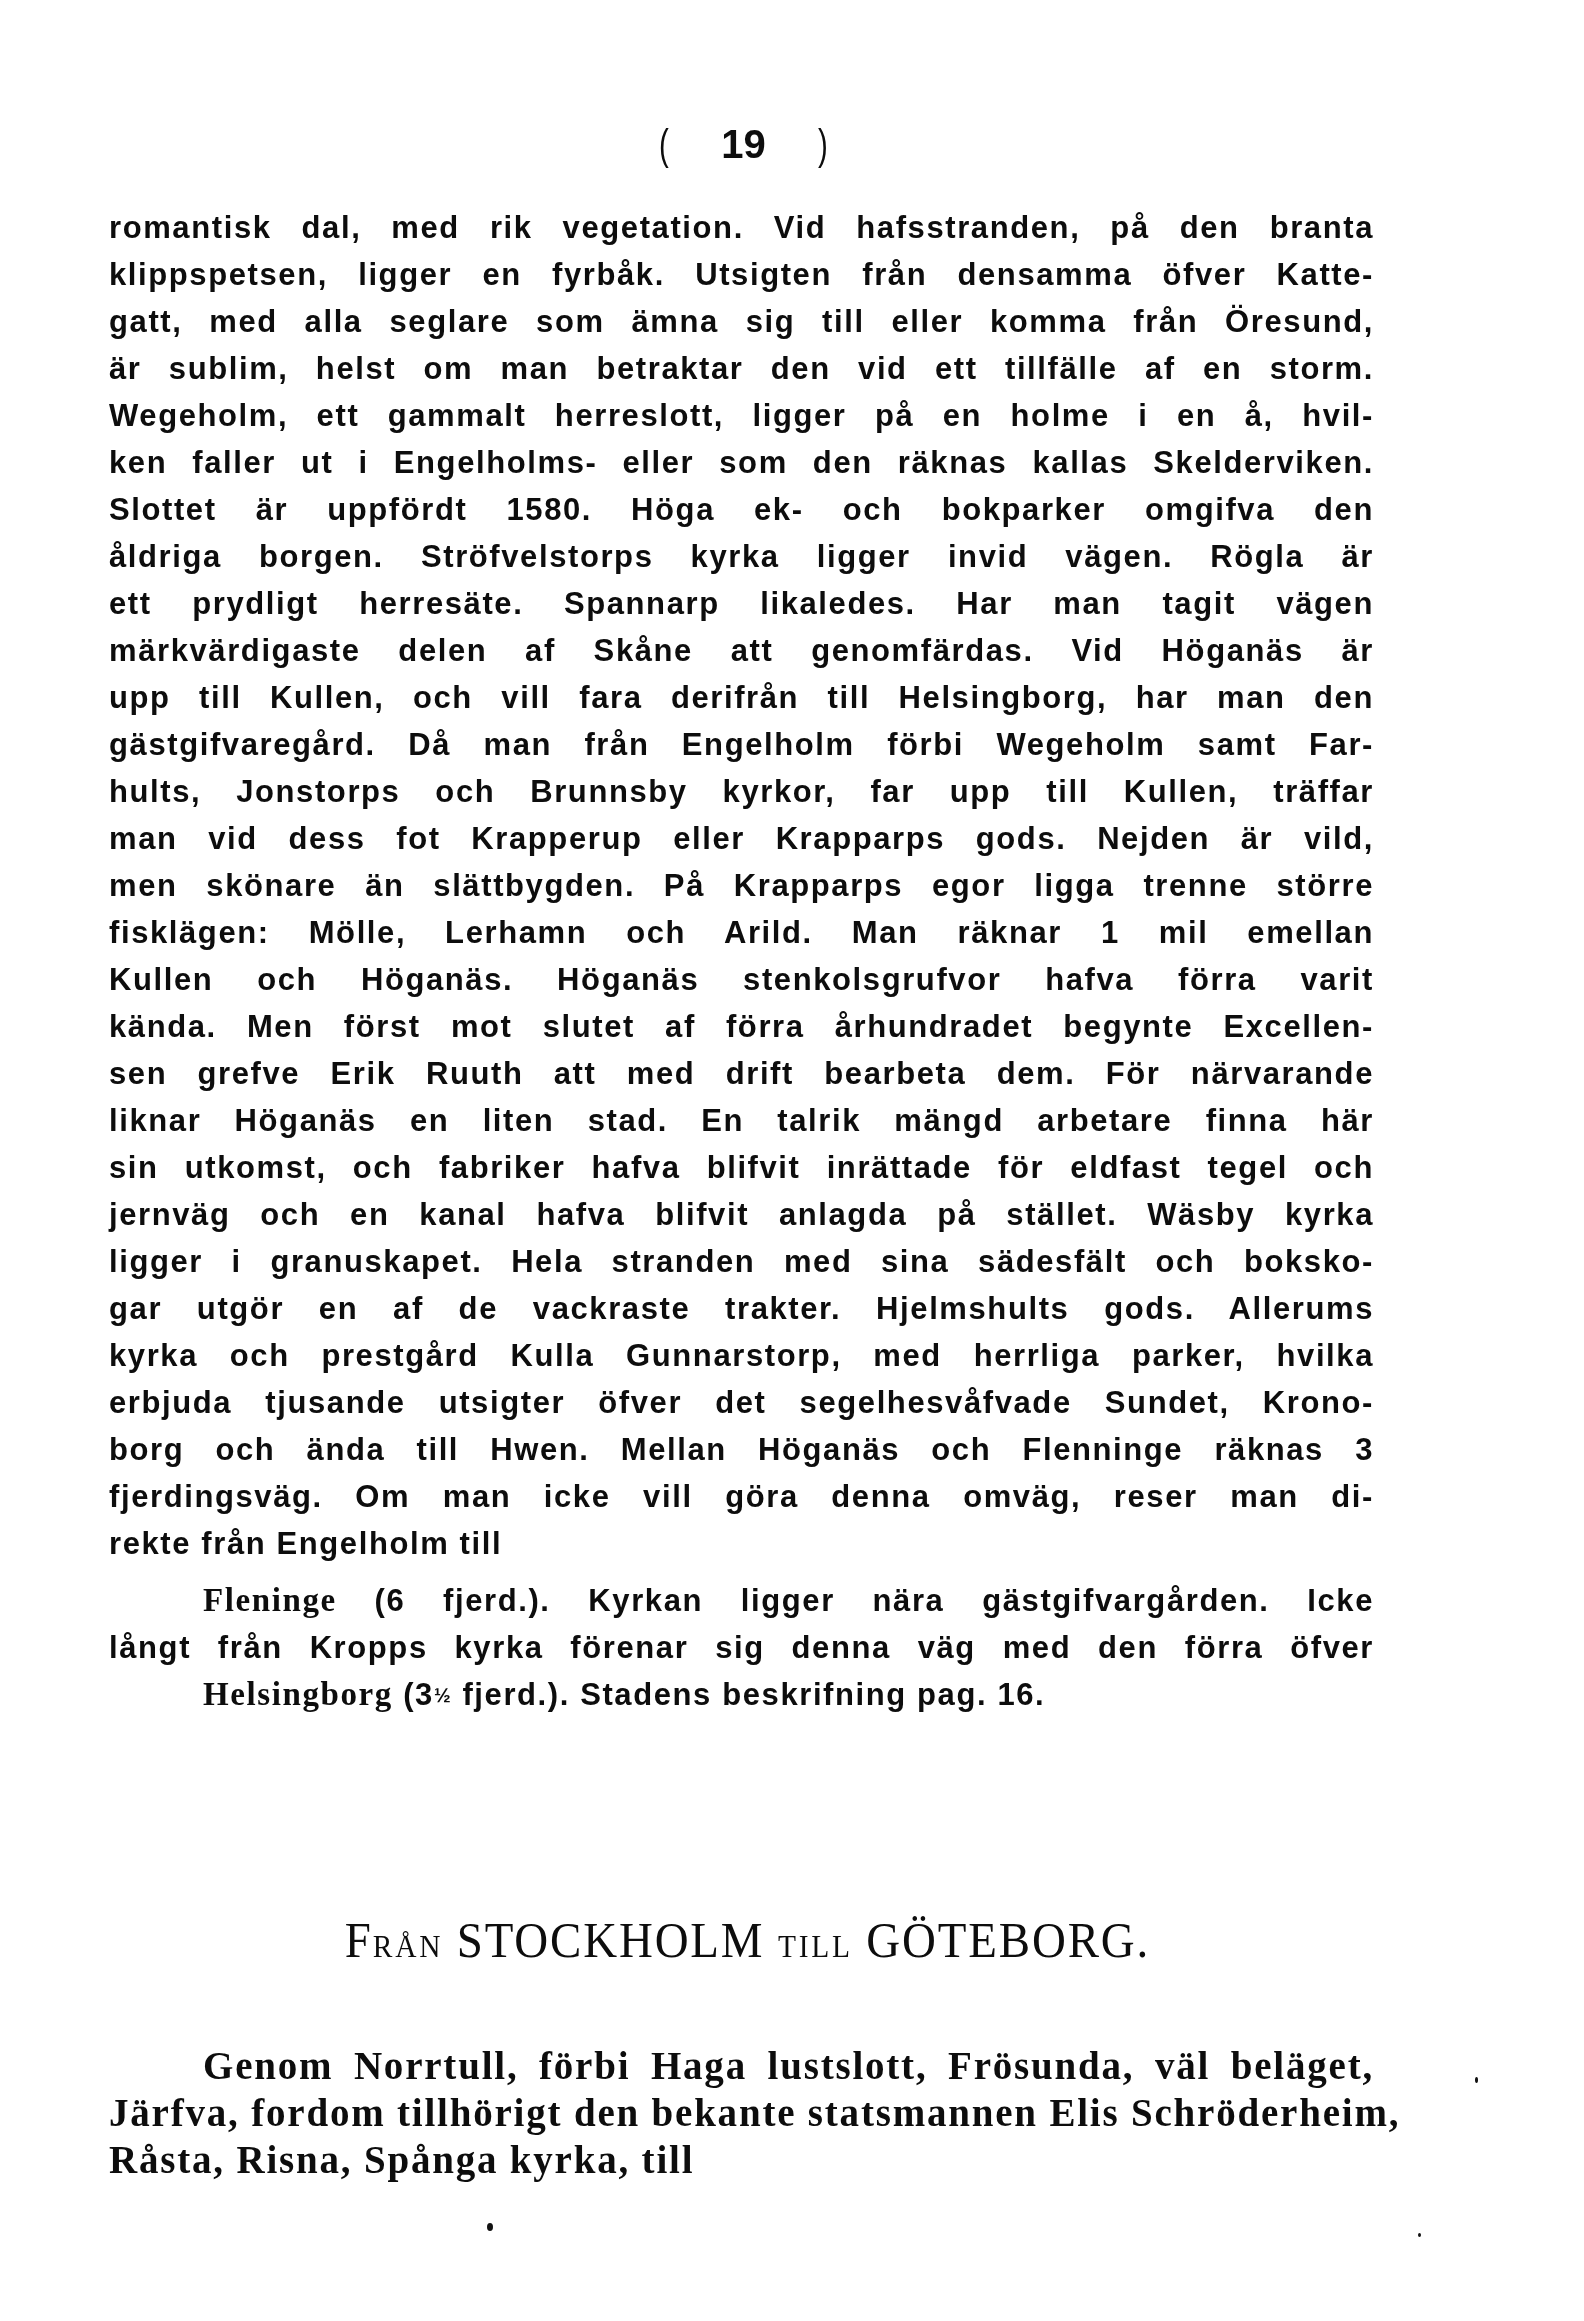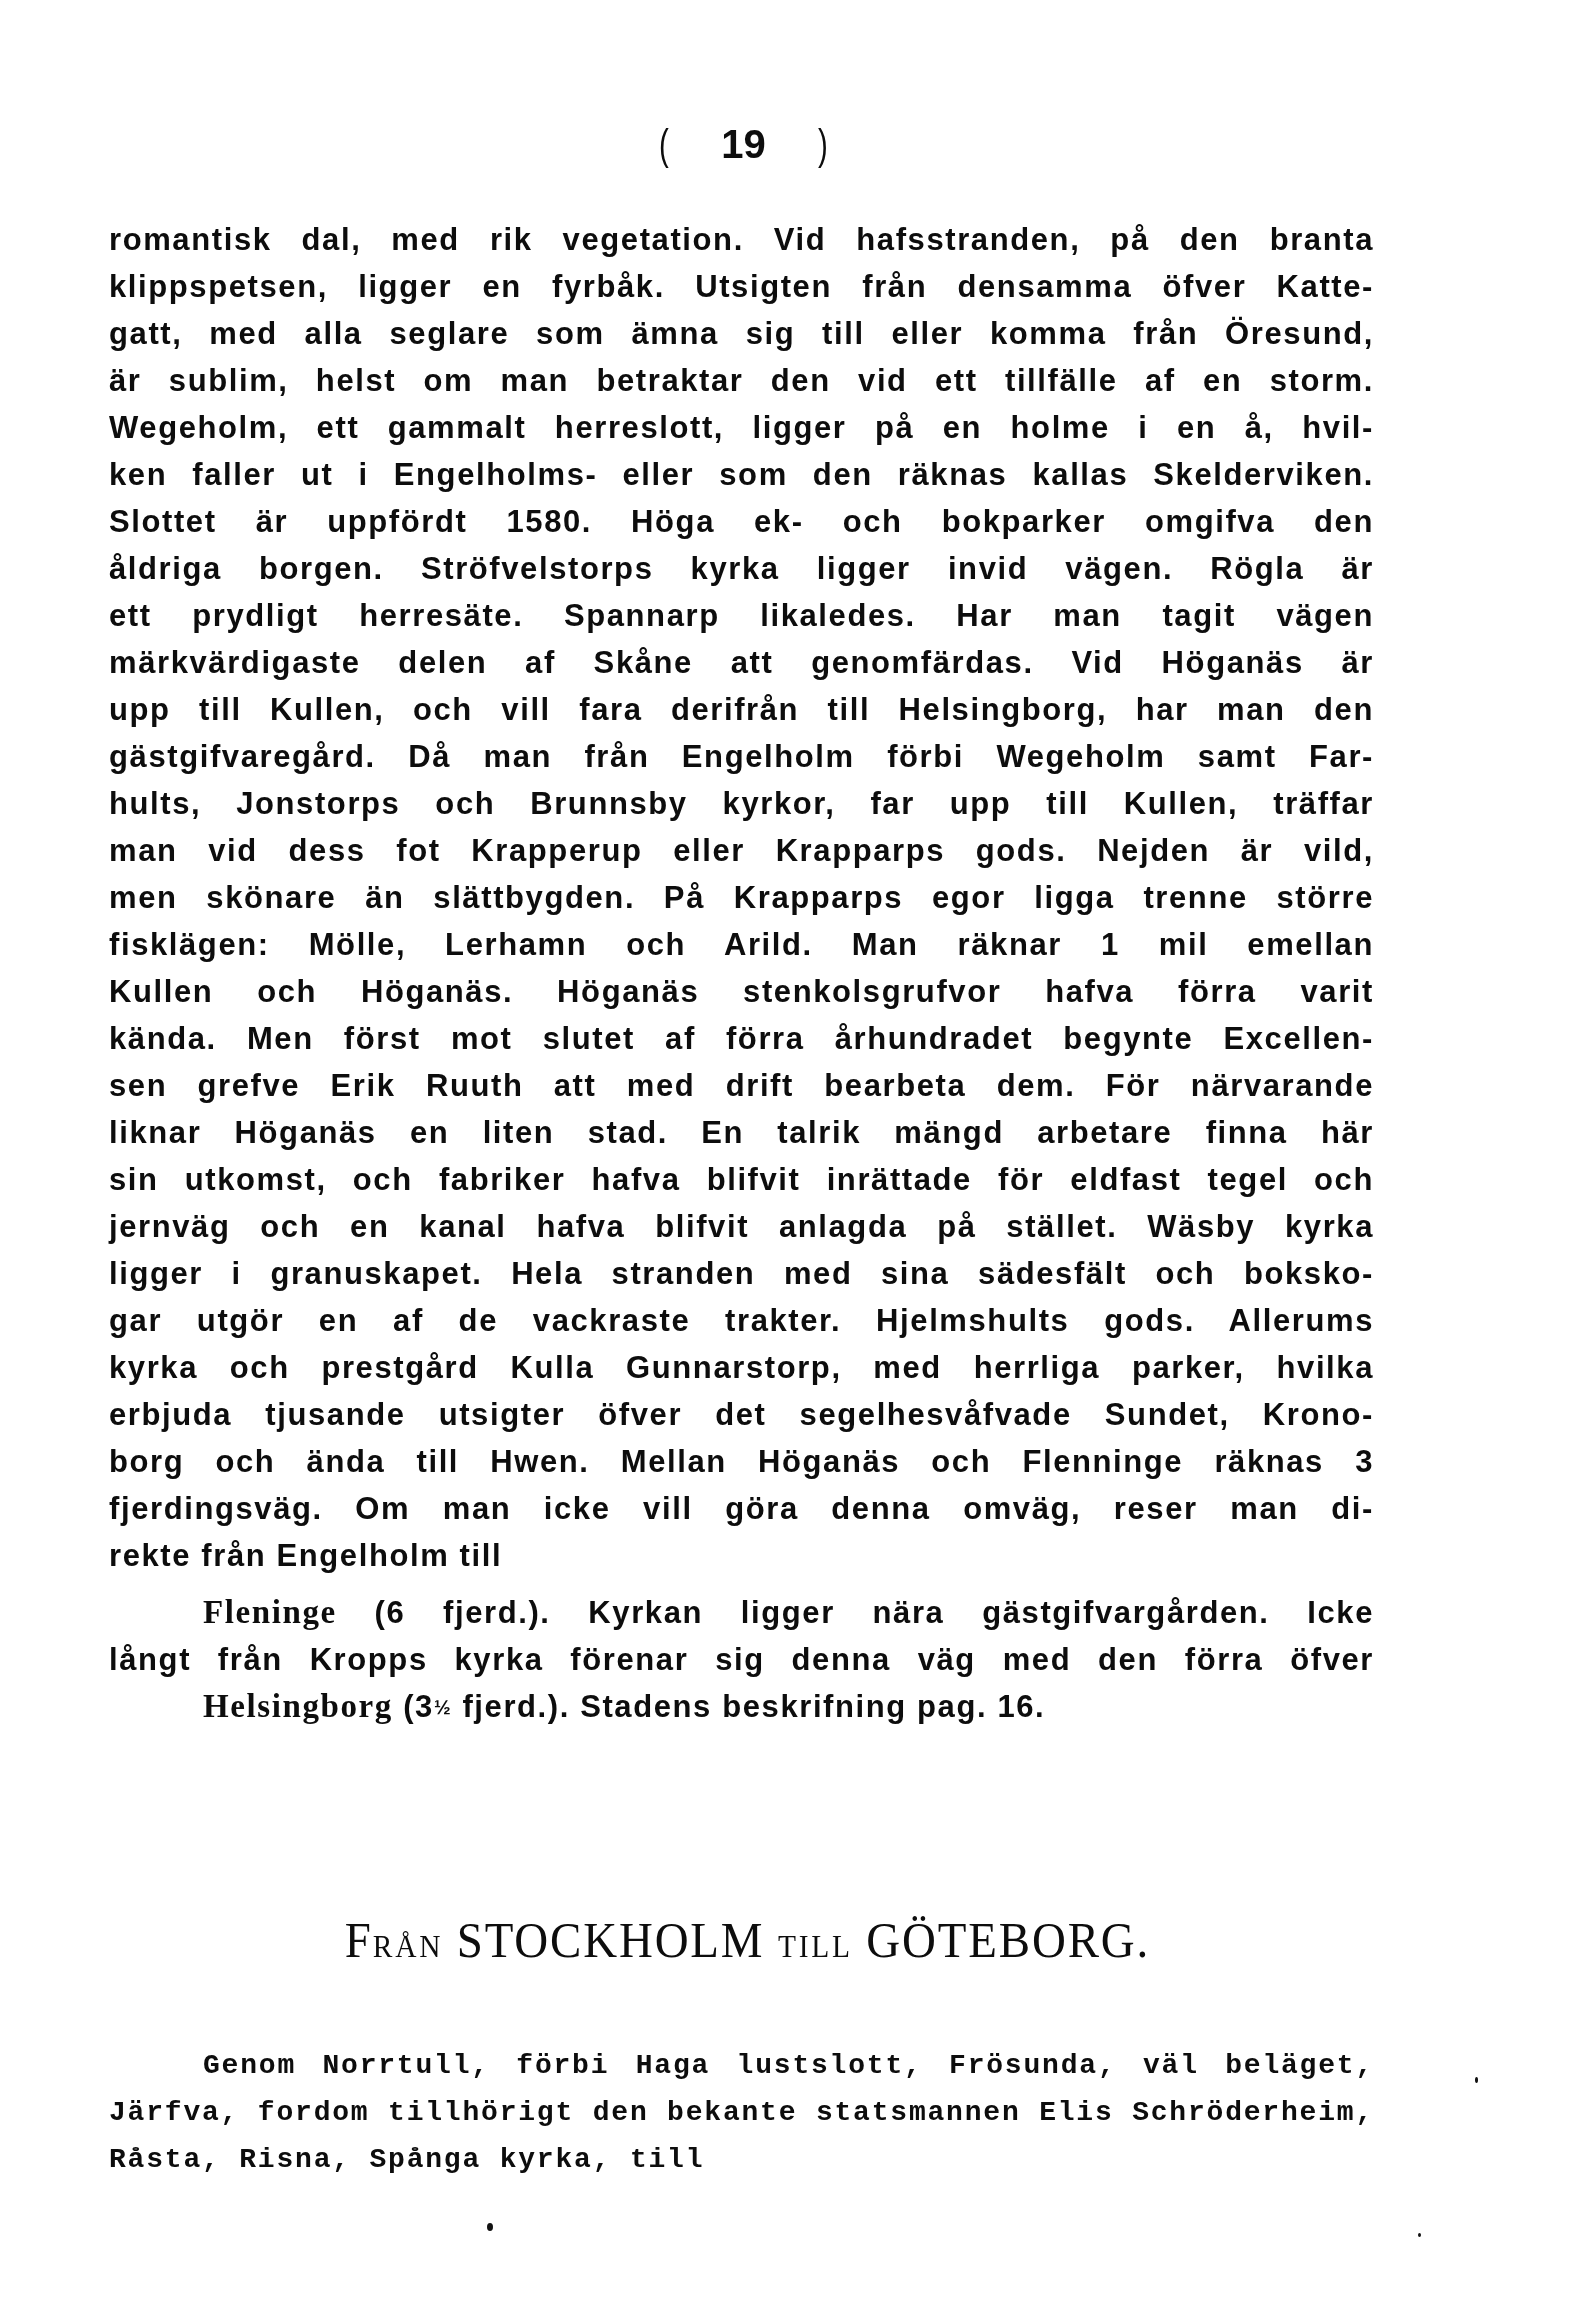--- a/index.html
+++ b/index.html
@@ -29,21 +29,21 @@
     line-height: 55px;
   }
   .page-number .paren {
     font-weight: normal;
     font-size: 42px;
     transform: scaleX(0.7);
   }
   .body-text {
     position: absolute;
     left: 109px;
-    top: 216px;
+    top: 204px;
     width: 1265px;
     font-family: "Liberation Sans", sans-serif;
     font-weight: bold;
     font-size: 31px;
     line-height: 47px;
     letter-spacing: 1.6px;
   }
   .line {
     display: block;
     text-align: justify;
@@ -86,23 +86,23 @@
     letter-spacing: 3px;
   }
   .heading .big {
     font-size: 51px;
   }
   .section2 {
     position: absolute;
     left: 109px;
     top: 2042px;
     width: 1265px;
-    font-family: Liberation Mono, monospace;
+    font-family: Liberation Serif, serif;
     font-weight: bold;
-    font-size: 28px;
+    font-size: 39px;
     line-height: 47px;
     letter-spacing: 1.8px;
   }
   .speck {
     position: absolute;
     background: #111;
     border-radius: 50%;
   }
 </style>
 </head>

